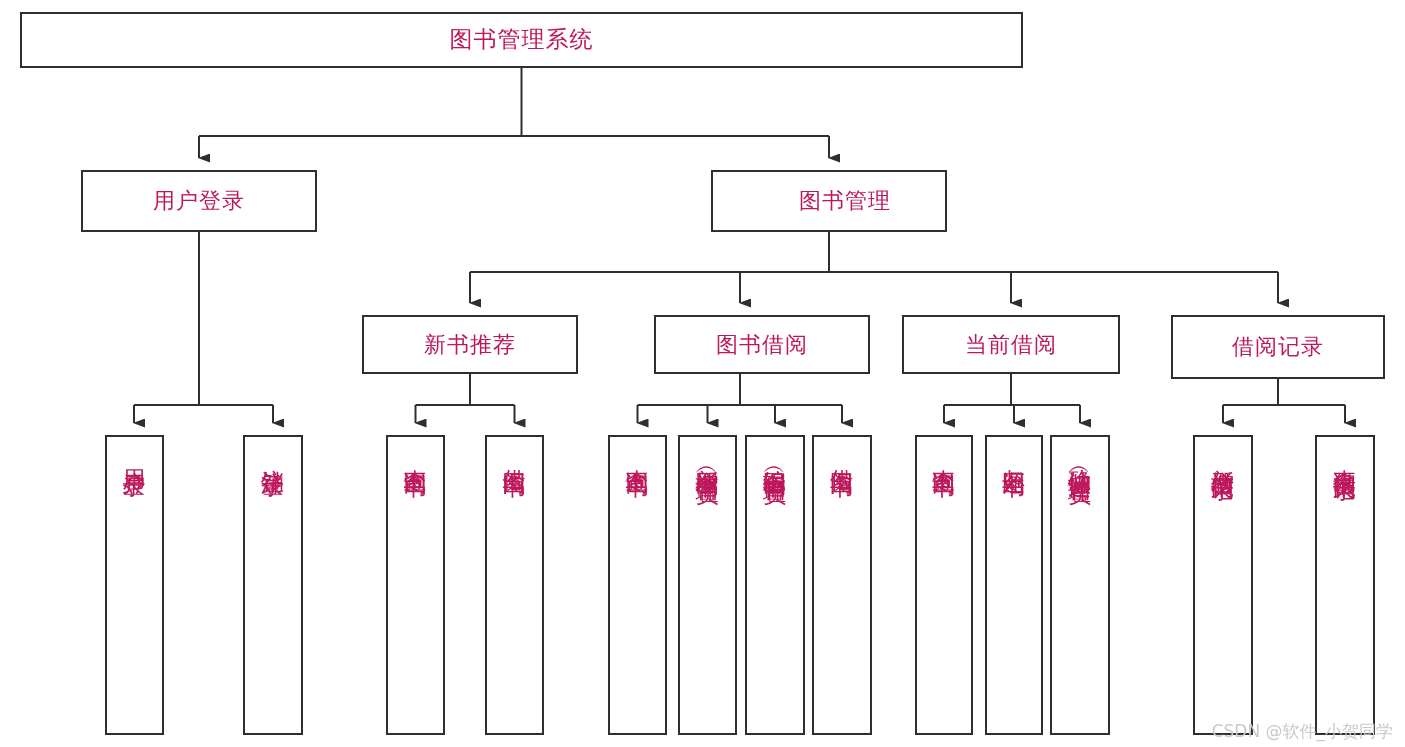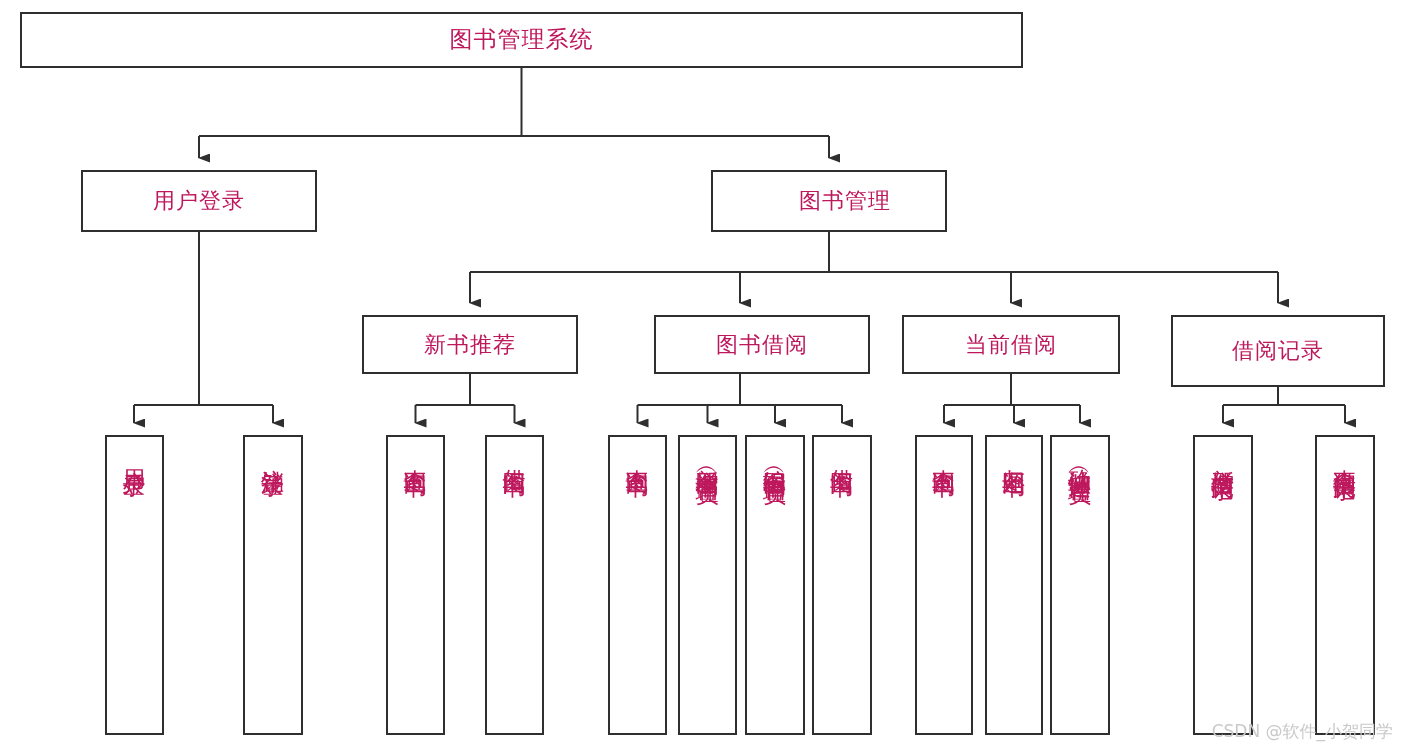--- a/index.html
+++ b/index.html
@@ -145,21 +145,21 @@
 
   <div class="node horiz" style="left: 362px; top: 315px; width: 216px; height: 59px;">
     <span class="node-label">新书推荐</span>
   </div>
   <div class="node horiz" style="left: 654px; top: 315px; width: 216px; height: 59px;">
     <span class="node-label">图书借阅</span>
   </div>
   <div class="node horiz" style="left: 902px; top: 315px; width: 218px; height: 59px;">
     <span class="node-label">当前借阅</span>
   </div>
-  <div class="node horiz" style="left: 1171px; top: 315px; width: 214px; height: 72px;">
+  <div class="node horiz" style="left: 1171px; top: 315px; width: 214px; height: 64px;">
     <span class="node-label">借阅记录</span>
   </div>
 
   <div class="node vert" style="left: 105px; top: 435px; width: 59px; height: 300px;">
     <span class="node-label">用户登录</span>
   </div>
   <div class="node vert" style="left: 243px; top: 435px; width: 60px; height: 300px;">
     <span class="node-label">注销登录</span>
   </div>
   <div class="node vert" style="left: 386px; top: 435px; width: 59px; height: 300px;">

